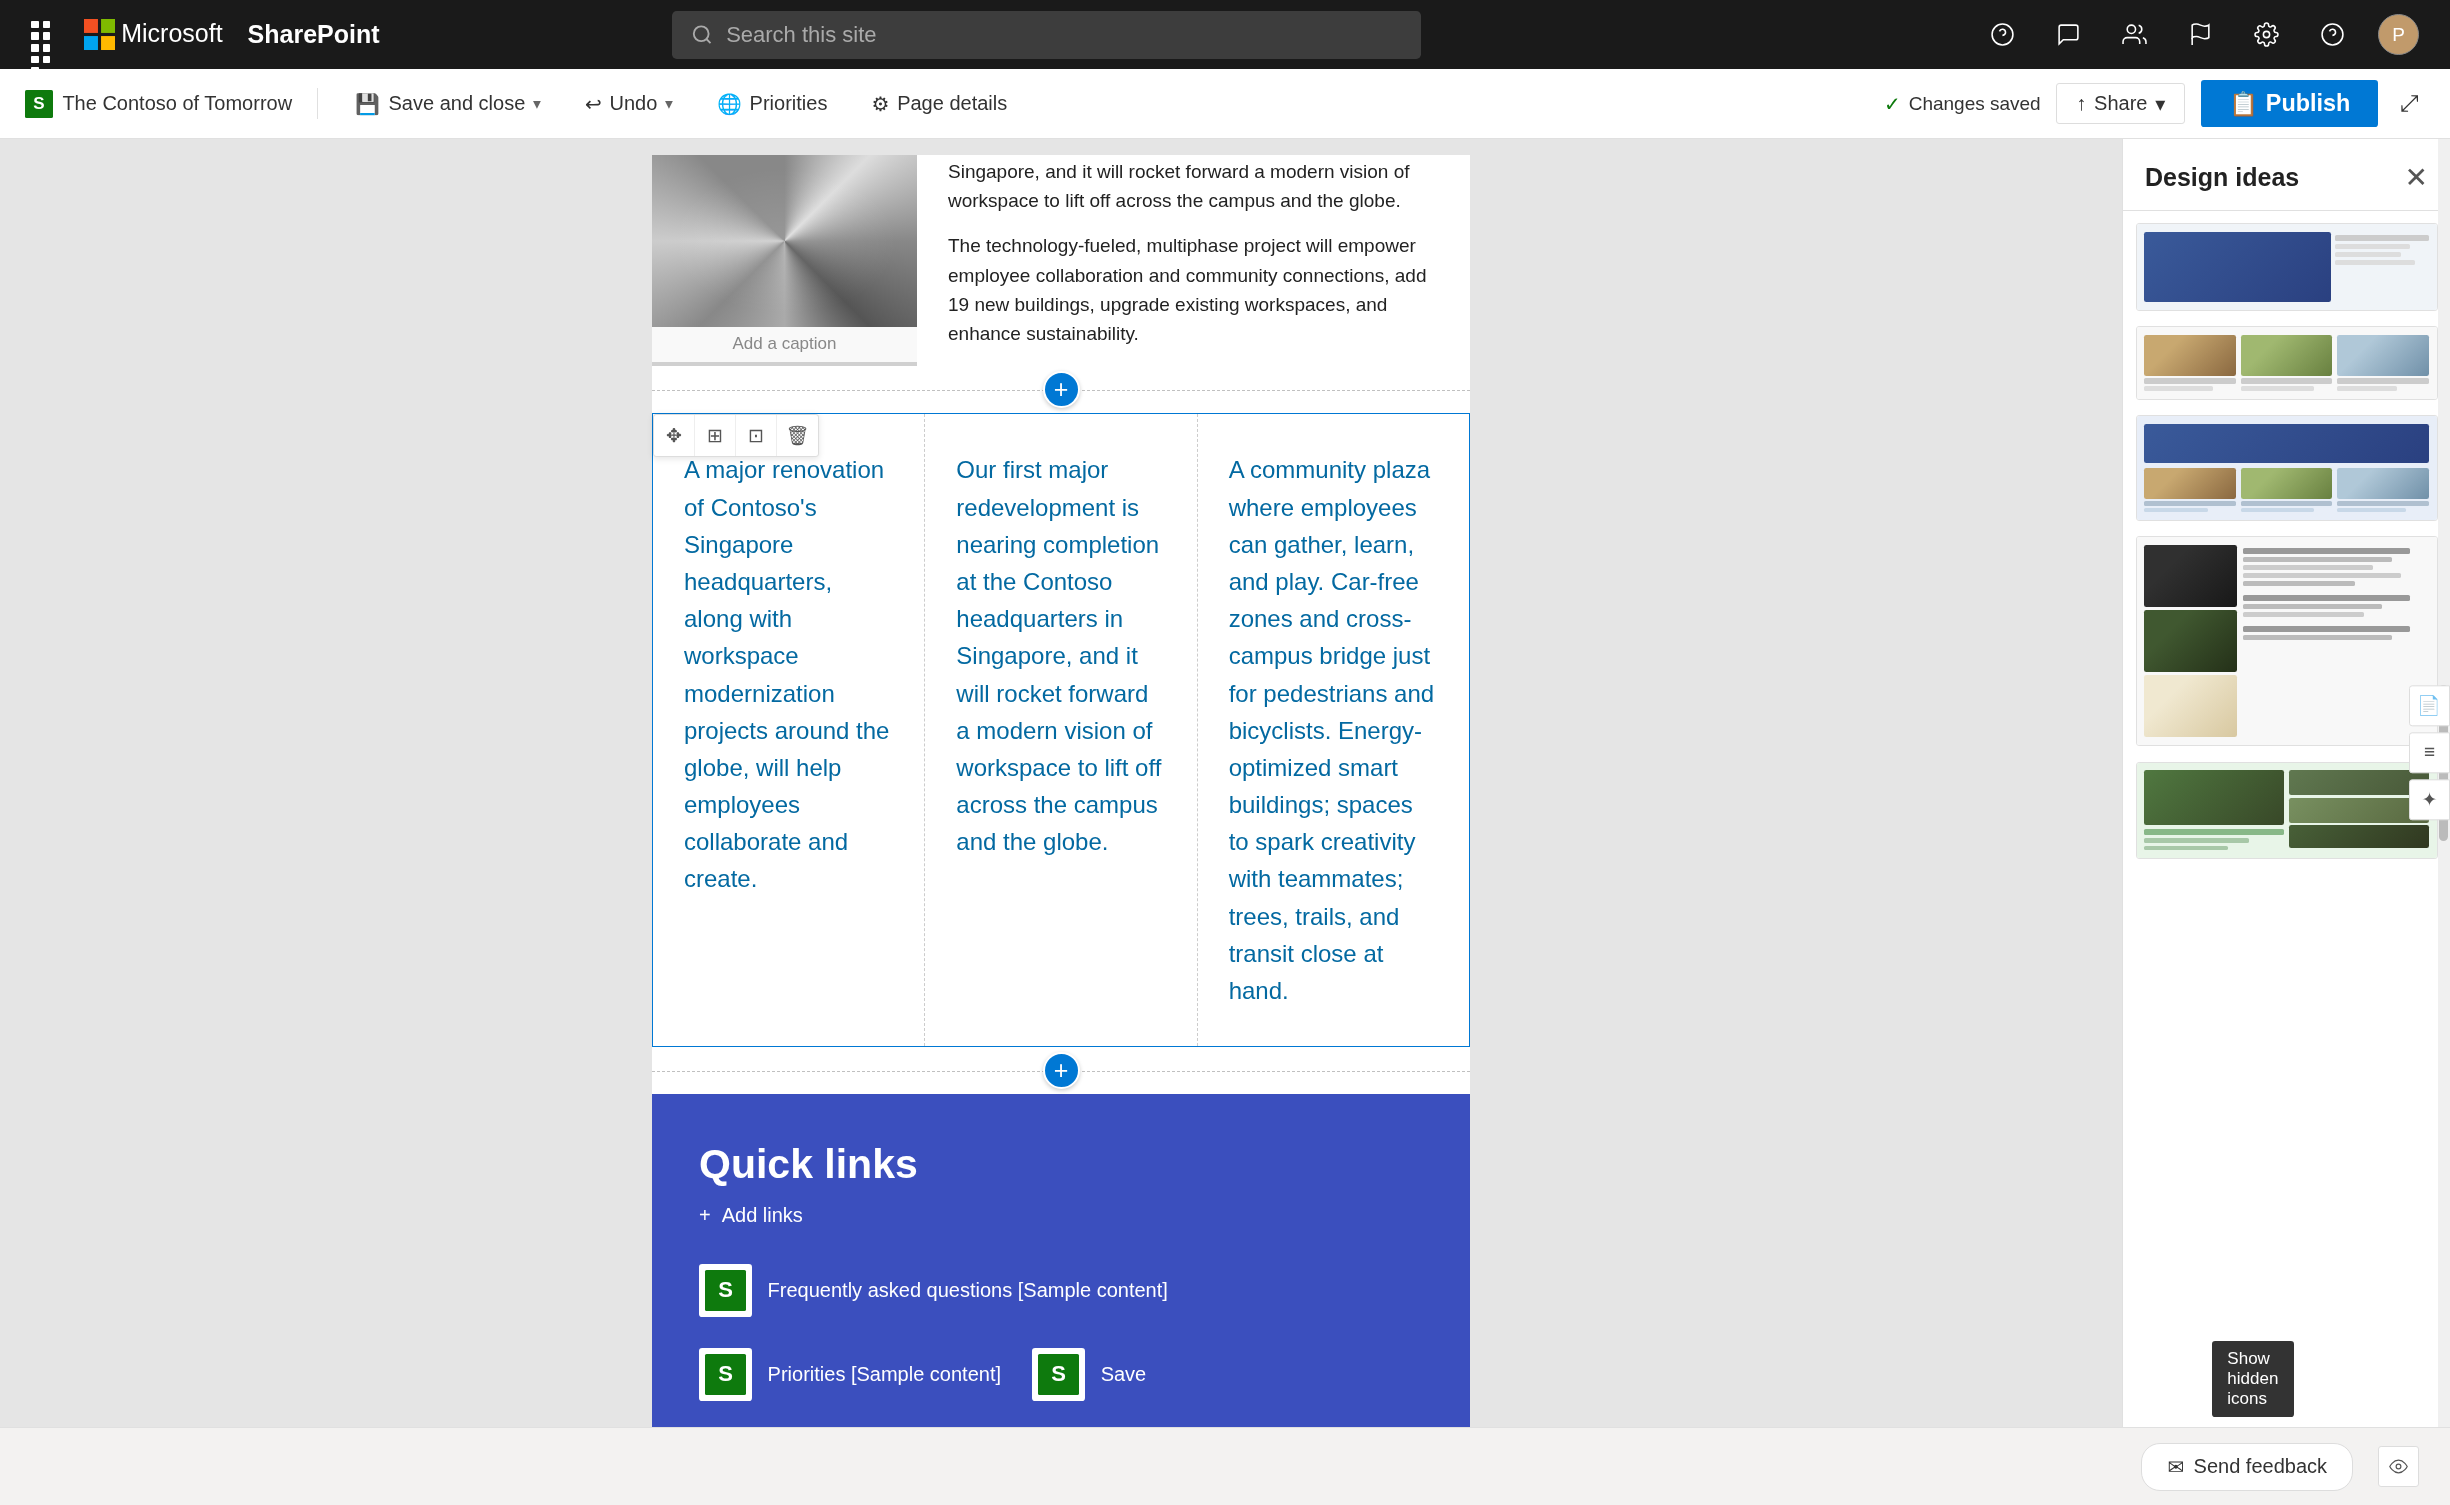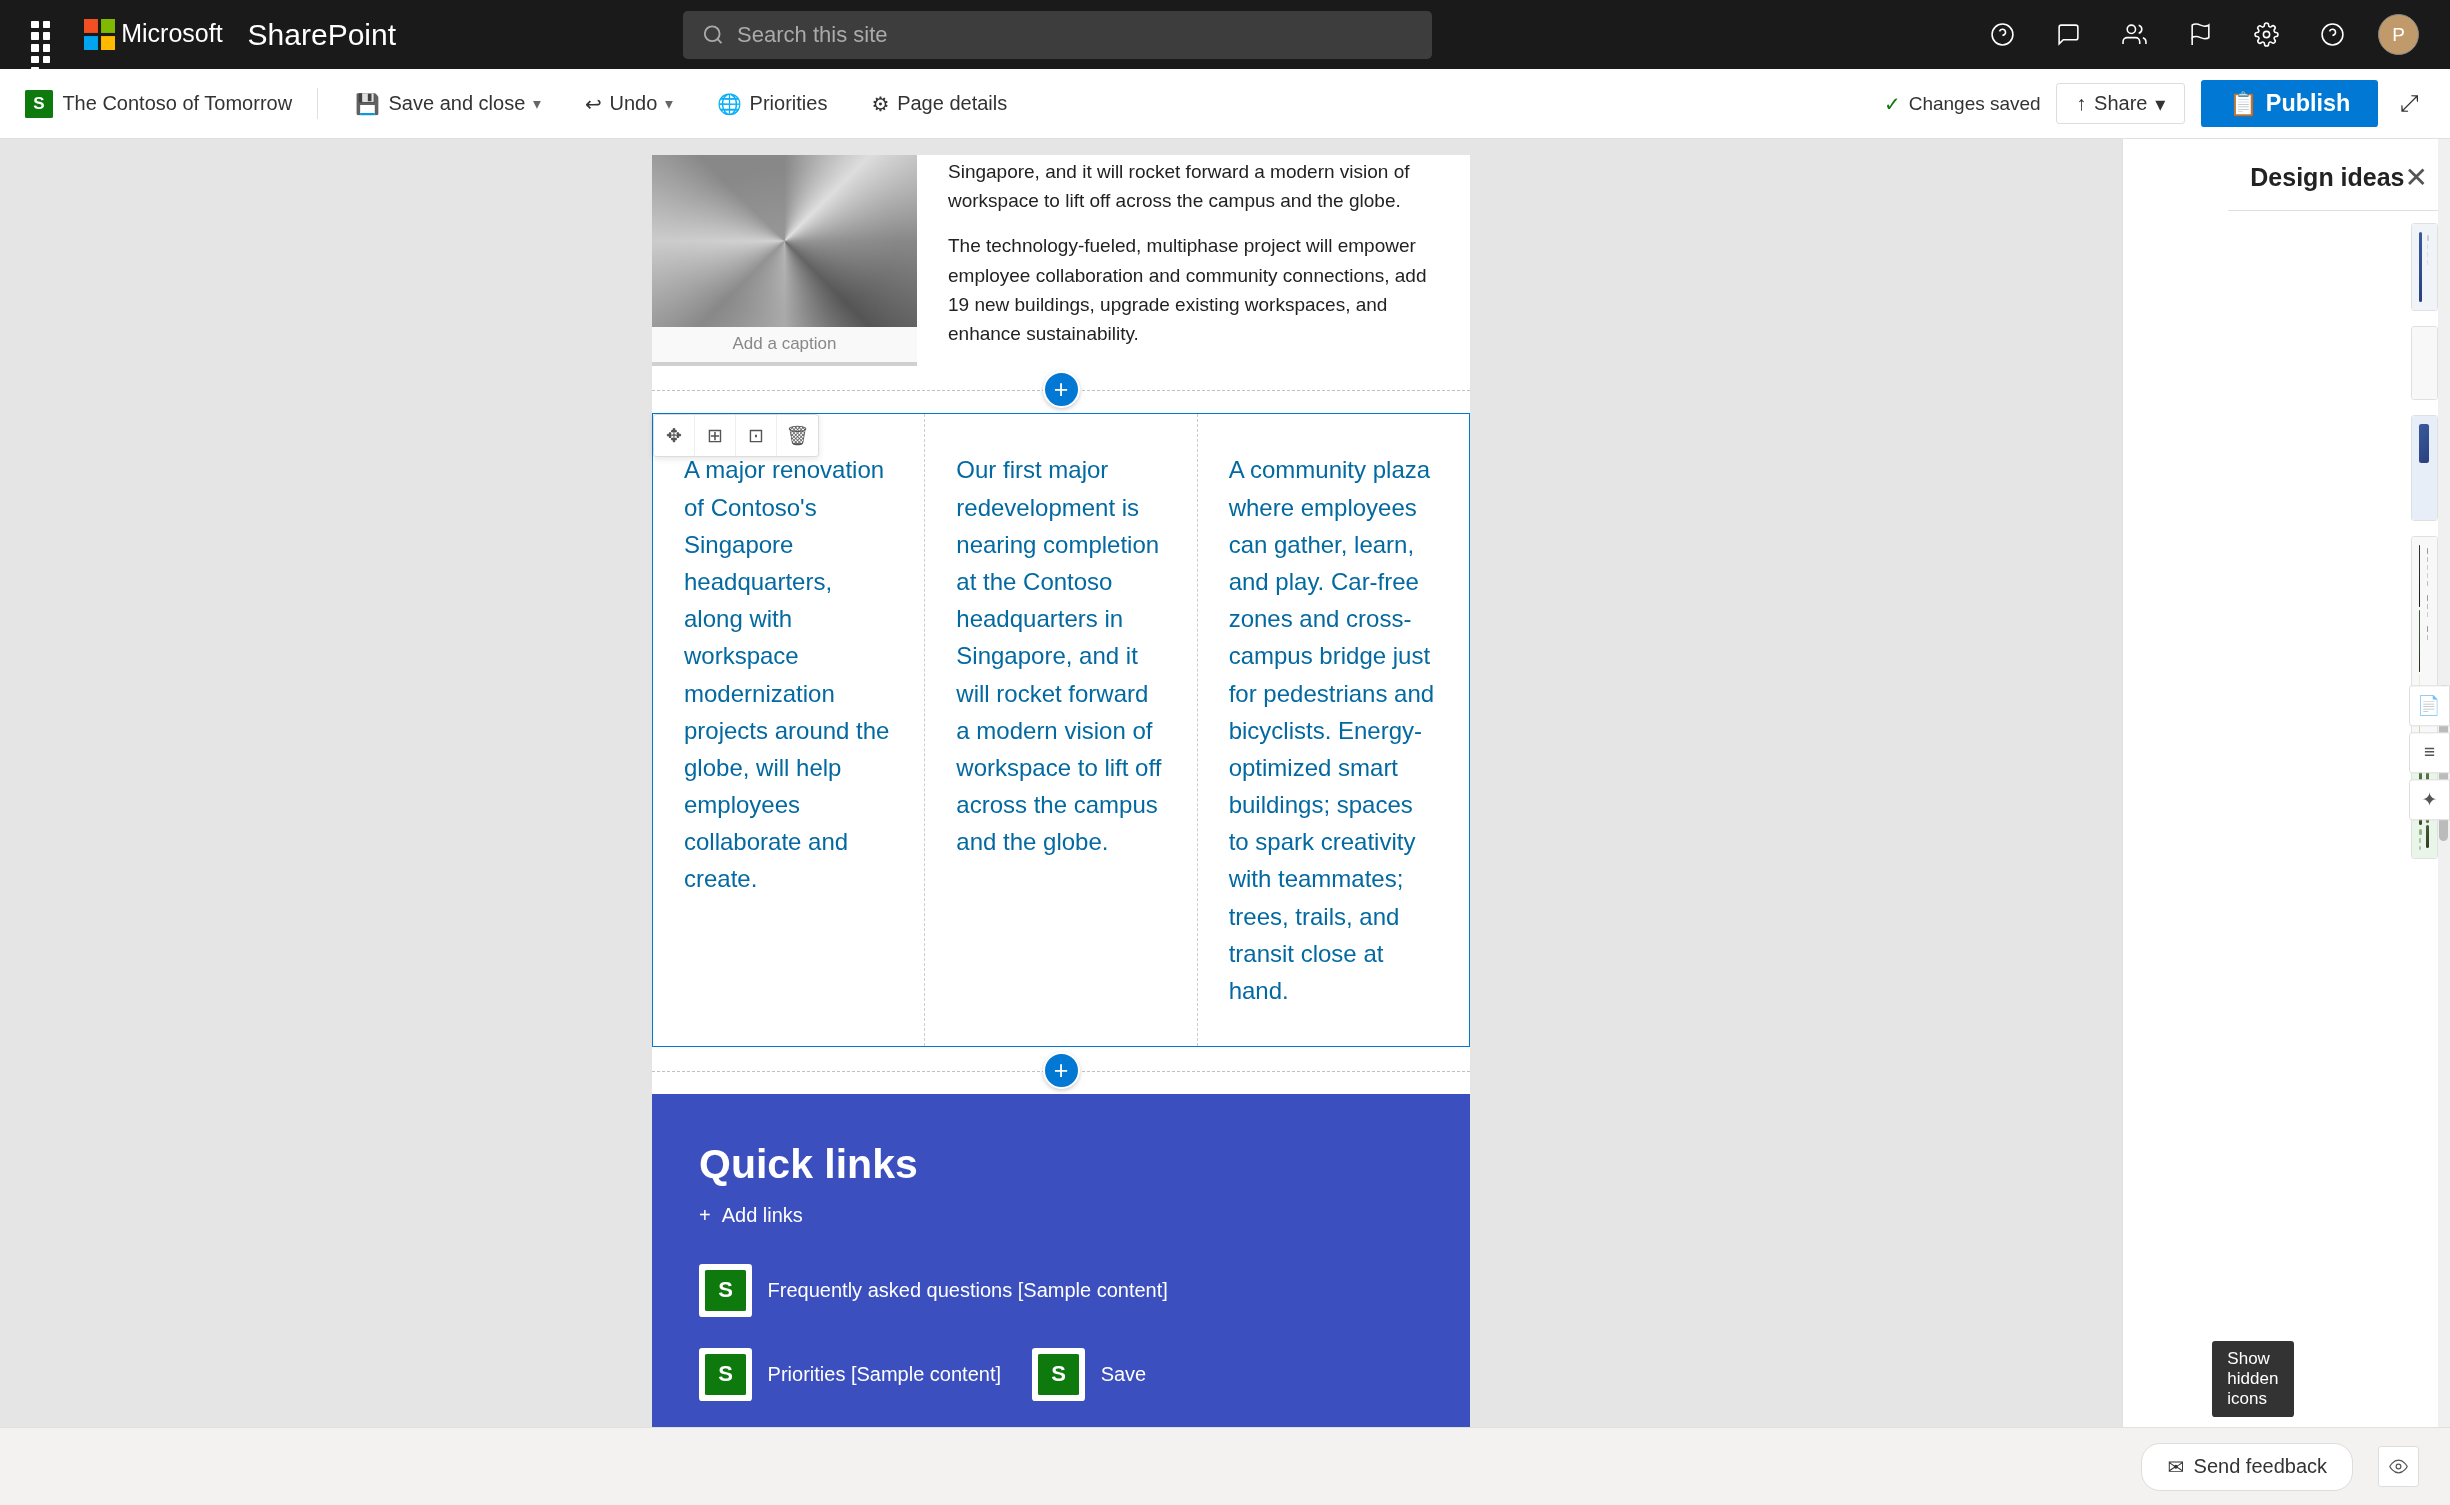--- a/index.html
+++ b/index.html
@@ -9,21 +9,21 @@
     .top-nav {
       display: flex; align-items: center;
       background: #1a1a1a; color: #fff;
       height: 69px; padding: 0 31px; gap: 25px;
       position: fixed; top: 0; left: 0; right: 0; z-index: 100;
     }
     .nav-grid-icon { display: flex; flex-wrap: wrap; width: 28px; height: 28px; gap: 3.9px; cursor: pointer; }
     .nav-grid-icon span { display: block; width: 7.8px; height: 7.8px; background: #fff; border-radius: 0.8px; }
     .ms-logo { display: flex; gap: 3.1px; cursor: pointer; }
     .logo-text { color: #fff; font-size: 25px; font-weight: 300; margin-left: 3.1px; }
-    .sp-text { color: #fff; font-size: 30px; font-weight: 400; }
+    .sp-text { color: #fff; font-size: 25px; font-weight: 700; }
     .search-bar {
       flex: 0 0 749px; display: flex; align-items: center;
       background: #3d3d3d; border-radius: 4.7px; padding: 11px 19px; gap: 12.5px;
       margin: 0 auto;
     }
     .search-bar input { background: transparent; border: none; outline: none; color: #22c55e; font-size: 22px; width: 100%; }
     .search-bar input::placeholder { color: #aaa; }
     .nav-icons { display: flex; align-items: center; gap: 25px; margin-left: auto; }
     .nav-icon-btn { background: none; border: none; cursor: pointer; color: #fff; font-size: 25px; display: flex; align-items: center; justify-content: center; width: 41px; height: 41px; border-radius: 3.1px; }
     .avatar { width: 41px; height: 41px; border-radius: 50%; background: #c19a6b; border: 1.6px solid #888; cursor: pointer; overflow: hidden; display: flex; align-items: center; justify-content: center; font-size: 19px; color: white; }
@@ -128,21 +128,20 @@
     
     .editor-area::-webkit-scrollbar { width: 12.5px; }
     .editor-area::-webkit-scrollbar-track { background: #f0f0f0; }
     .editor-area::-webkit-scrollbar-thumb { background: #bbb; border-radius: 6.2px; }
 
     
     .right-panel {
       width: 328px; background: #fff; border-left: 0.8px solid #e0e0e0;
       display: flex; flex-direction: column; overflow-y: auto; flex-shrink: 0;
       position: relative;
-      align-items: flex-end;
     }
     .panel-header {
       display: flex; align-items: center; justify-content: space-between;
       padding: 22px 22px 15.6px; border-bottom: 0.8px solid #e0e0e0; flex-shrink: 0;
     }
     .panel-title { font-size: 25px; font-weight: 600; color: #222; }
     .panel-close { background: none; border: none; font-size: 28px; cursor: pointer; color: #555; }
     .design-ideas { padding: 12.5px; overflow-y: auto; flex: 1; }
     .idea-card { margin-bottom: 15.6px; cursor: pointer; border-radius: 3.1px; overflow: hidden; border: 0.8px solid #e0e0e0; }
 

